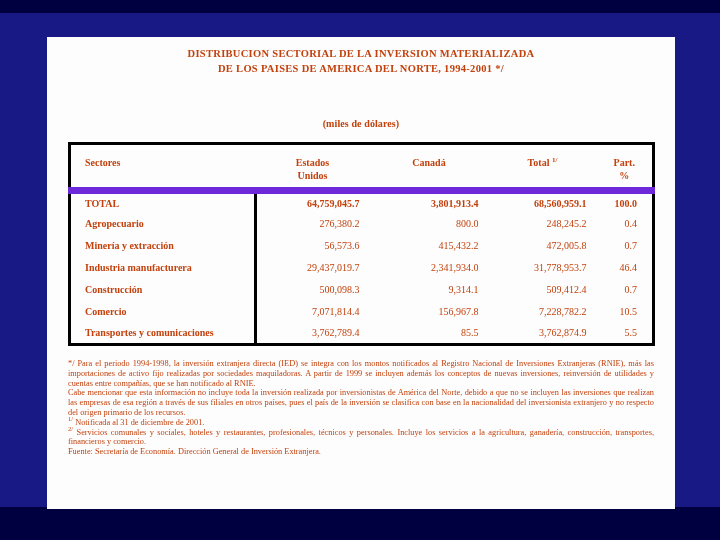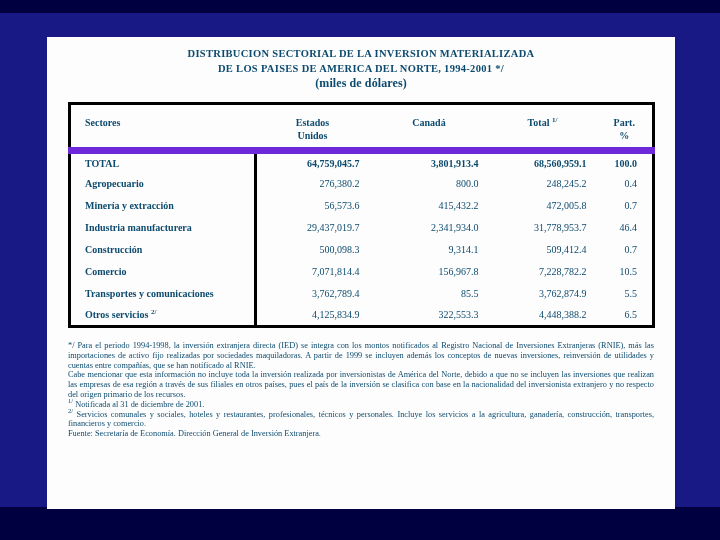--- a/index.html
+++ b/index.html
@@ -6,25 +6,25 @@
   body{
     width:720px;height:540px;position:relative;overflow:hidden;
     background:#191985;
     font-family:"Liberation Serif","DejaVu Serif",serif;
   }
   .band{position:absolute;left:0;width:720px;background:#000040;}
   .band.top{top:0;height:13px;}
   .band.bottom{bottom:0;height:33px;}
   .card{
     position:absolute;left:47px;top:37px;width:628px;height:472px;
-    background:#fdfdfd;color:#0c4a6e;
+    background:#fdfdfd;color:#c2410c;
   }
   .title-block{text-align:center;padding-top:9px;font-weight:bold;
     font-size:10.5px;line-height:15px;letter-spacing:.3px;}
-  .title-block .units{font-size:12px;letter-spacing:.1px;}
+  .title-block .units{font-size:10px;letter-spacing:.1px;margin-top:40px;}
   table.invtable{
     margin:11px 0 0 21px;width:584px;border-collapse:collapse;
     border:3px solid #000;table-layout:fixed;
   }
   table.invtable td{overflow:hidden;white-space:nowrap;}
   thead tr{height:47px;border-bottom:7px solid #6d28d9;}
   thead td{vertical-align:top;padding-top:11px;font-weight:bold;
     font-size:10px;line-height:13px;text-align:center;}
   thead td.h-sector{text-align:left;padding-left:14px;}
   tbody tr{height:22px;}
@@ -119,27 +119,20 @@
           <td class="num c-tot"><span>7,228,782.2</span></td>
           <td class="num c-part"><span>10.5</span></td>
         </tr>
         <tr>
           <td class="c-sector"><span>Transportes y comunicaciones</span></td>
           <td class="num c-usa"><span>3,762,789.4</span></td>
           <td class="num c-can"><span>85.5</span></td>
           <td class="num c-tot"><span>3,762,874.9</span></td>
           <td class="num c-part"><span>5.5</span></td>
         </tr>
-        <tr>
-          <td class="c-sector"><span>Otros servicios</span> <sup>2/</sup></td>
-          <td class="num c-usa"><span>4,125,834.9</span></td>
-          <td class="num c-can"><span>322,553.3</span></td>
-          <td class="num c-tot"><span>4,448,388.2</span></td>
-          <td class="num c-part"><span>6.5</span></td>
-        </tr>
       </tbody>
   </table>
 
   <div class="notes">
     <p>*/ Para el periodo 1994-1998, la inversión extranjera directa (IED) se integra con los montos notificados al Registro Nacional de Inversiones Extranjeras (RNIE), más las importaciones de activo fijo realizadas por sociedades maquiladoras. A partir de 1999 se incluyen además los conceptos de nuevas inversiones, reinversión de utilidades y cuentas entre compañías, que se han notificado al RNIE.</p>
     <p>Cabe mencionar que esta información no incluye toda la inversión realizada por inversionistas de América del Norte, debido a que no se incluyen las inversiones que realizan las empresas de esa región a través de sus filiales en otros países, pues el país de la inversión se clasifica con base en la nacionalidad del inversionista extranjero y no respecto del origen primario de los recursos.</p>
     <p><sup>1/</sup> <span>Notificada al 31 de diciembre de 2001.</span></p>
     <p><sup>2/</sup> <span>Servicios comunales y sociales, hoteles y restaurantes, profesionales, técnicos y personales. Incluye los servicios a la agricultura, ganadería, construcción, transportes, financieros y comercio.</span></p>
     <p>Fuente: Secretaría de Economía. Dirección General de Inversión Extranjera.</p>
   </div>

